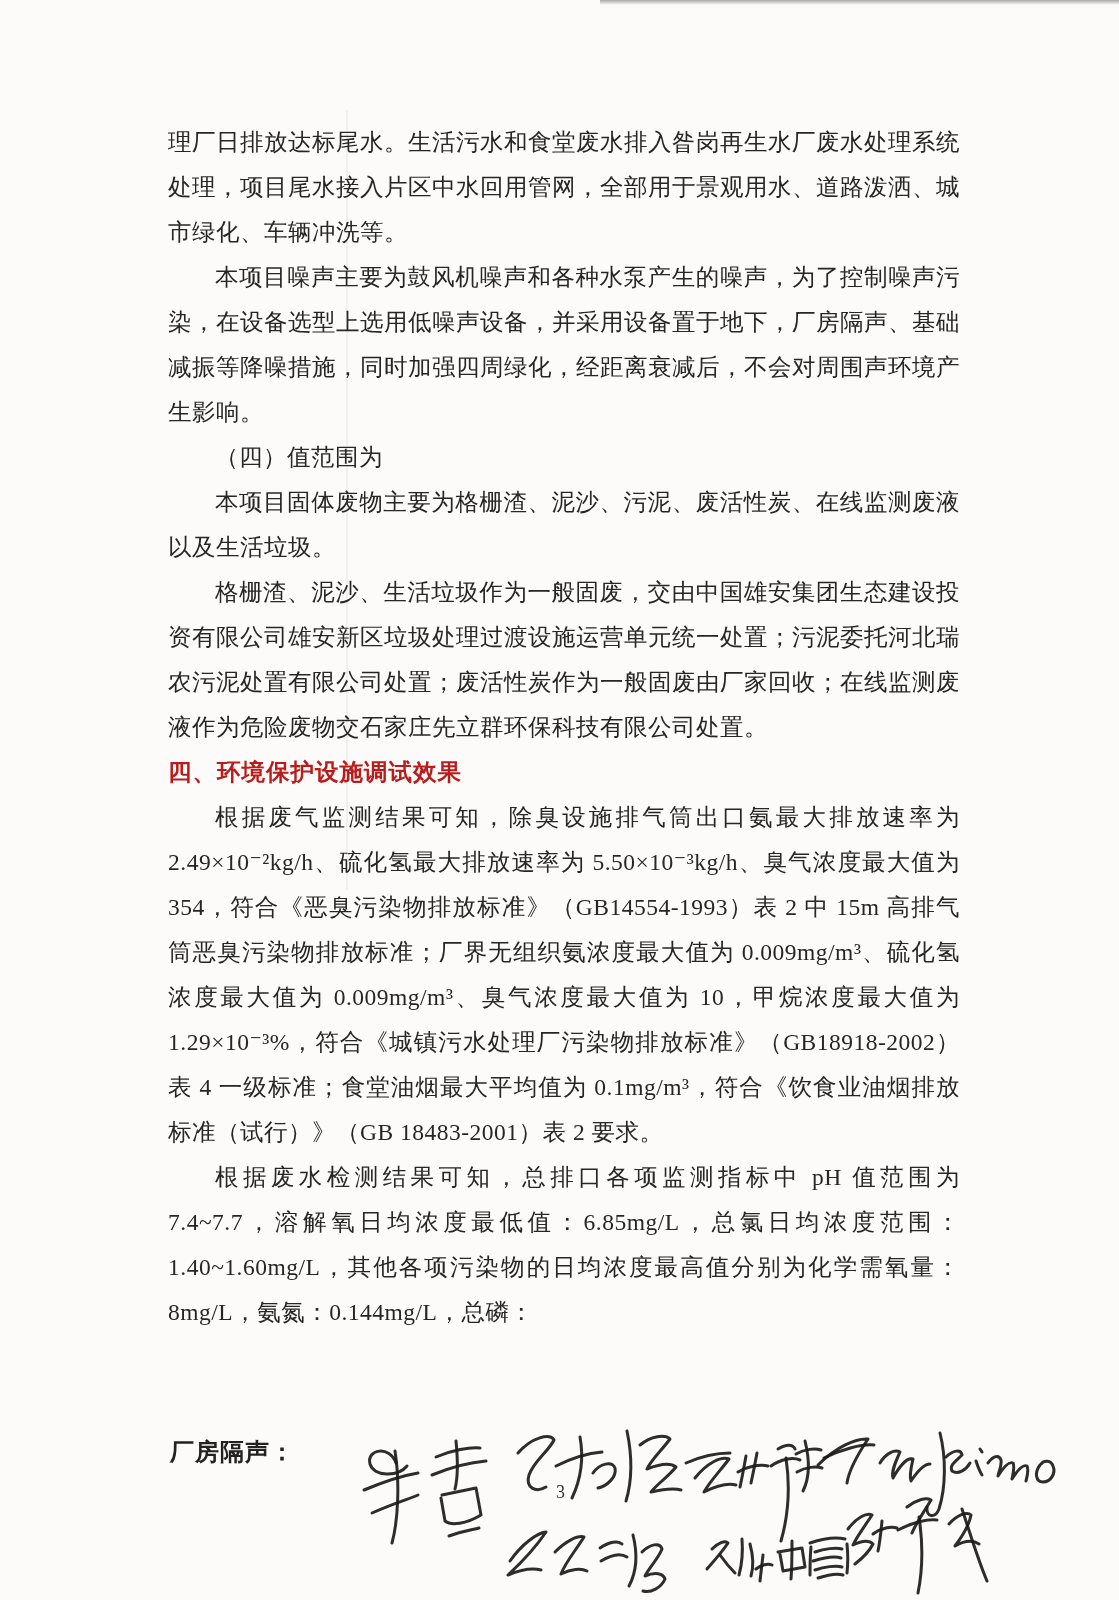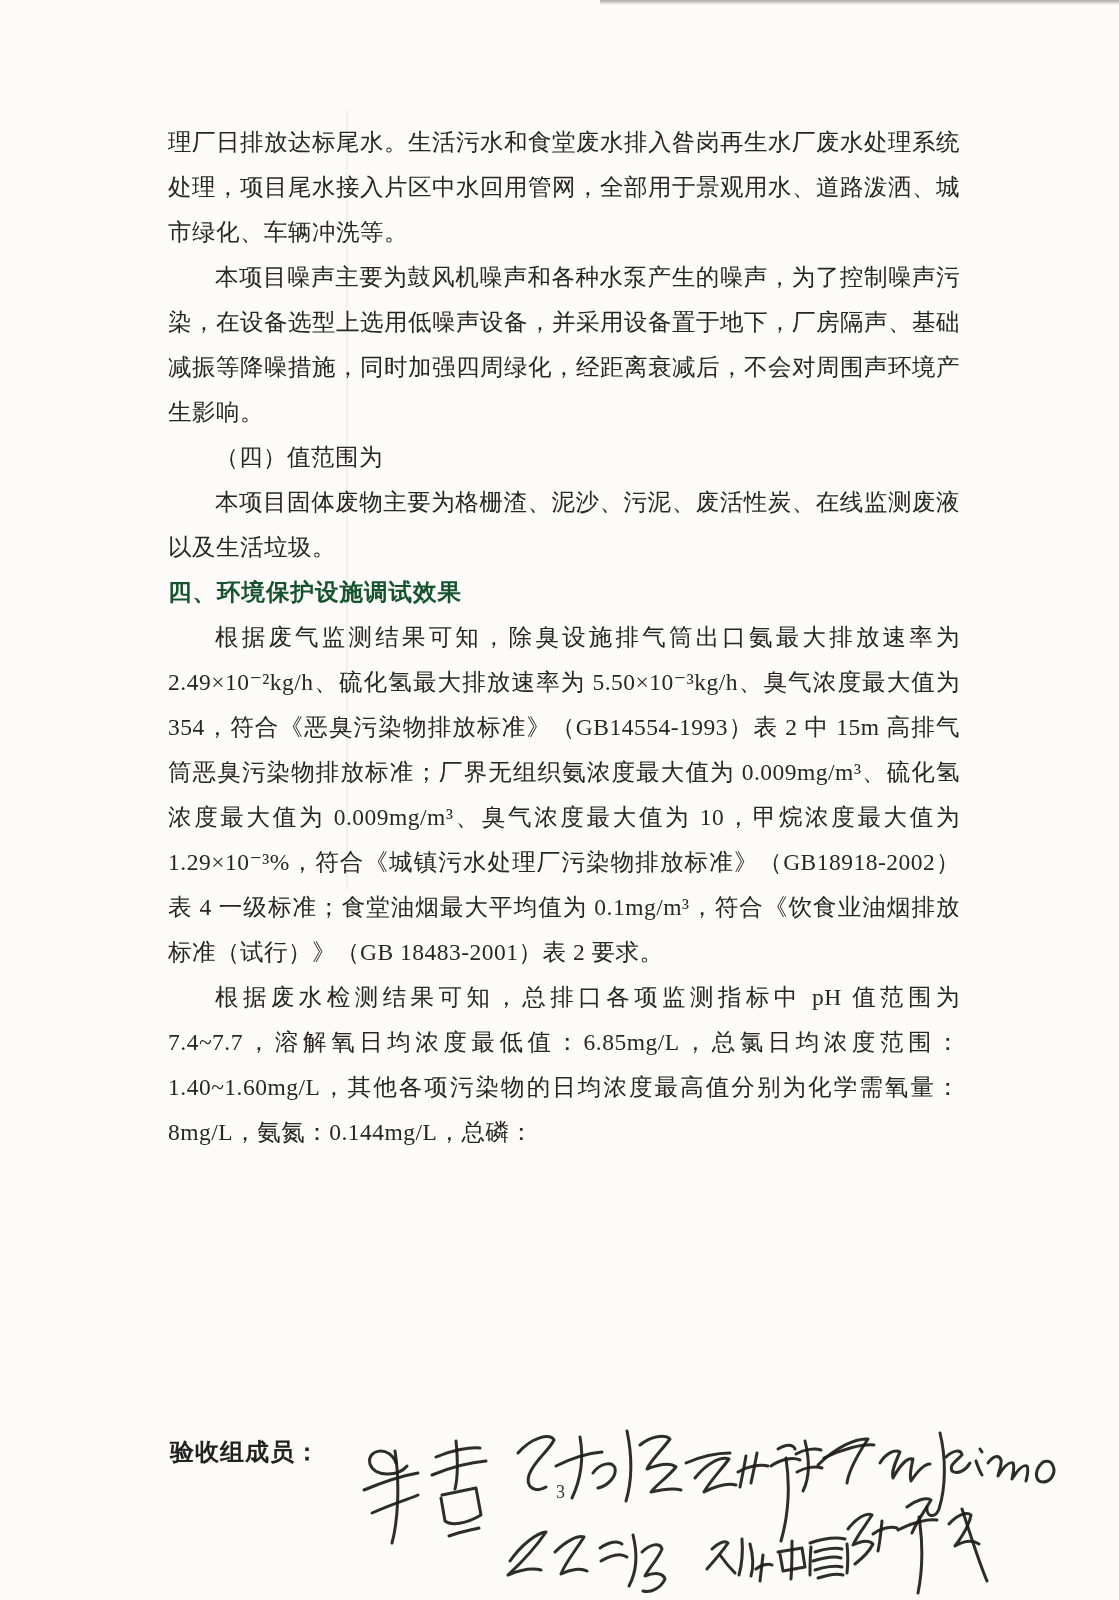--- a/index.html
+++ b/index.html
@@ -42,21 +42,21 @@
   .doc-body p {
     margin: 0;
     letter-spacing: 0.5px;
   }
   .doc-body p.indent {
     text-indent: 2em;
   }
   .doc-body p.heading {
     font-family: "Liberation Sans", "DejaVu Sans", sans-serif;
     font-weight: bold;
-    color: #14532d;
+    color: #b91c1c;
     letter-spacing: 1px;
   }
   .footer-label {
     position: absolute;
     left: 170px;
     top: 1436px;
     font-family: "Liberation Sans", "DejaVu Sans", sans-serif;
     font-weight: bold;
     font-size: 24px;
     color: #222;
@@ -89,26 +89,27 @@
 <body>
 
 <div class="scan-top-edge"></div>
 <div class="scan-fold-line"></div>
 
 <main class="doc-body">
   <p>理厂日排放达标尾水。生活污水和食堂废水排入昝岗再生水厂废水处理系统处理，项目尾水接入片区中水回用管网，全部用于景观用水、道路泼洒、城市绿化、车辆冲洗等。</p>
   <p class="indent">本项目噪声主要为鼓风机噪声和各种水泵产生的噪声，为了控制噪声污染，在设备选型上选用低噪声设备，并采用设备置于地下，厂房隔声、基础减振等降噪措施，同时加强四周绿化，经距离衰减后，不会对周围声环境产生影响。</p>
   <p class="indent">（四）值范围为</p>
   <p class="indent">本项目固体废物主要为格栅渣、泥沙、污泥、废活性炭、在线监测废液以及生活垃圾。</p>
+  <p class="indent">格栅渣、泥沙、生活垃圾作为一般固废，交由中国雄安集团生态建设投资有限公司雄安新区垃圾处理过渡设施运营单元统一处置；污泥委托河北瑞农污泥处置有限公司处置；废活性炭作为一般固废由厂家回收；在线监测废液作为危险废物交石家庄先立群环保科技有限公司处置。</p>
   <p class="heading">四、环境保护设施调试效果</p>
   <p class="indent">根据废气监测结果可知，除臭设施排气筒出口氨最大排放速率为 2.49×10⁻²kg/h、硫化氢最大排放速率为 5.50×10⁻³kg/h、臭气浓度最大值为 354，符合《恶臭污染物排放标准》（GB14554-1993）表 2 中 15m 高排气筒恶臭污染物排放标准；厂界无组织氨浓度最大值为 0.009mg/m³、硫化氢浓度最大值为 0.009mg/m³、臭气浓度最大值为 10，甲烷浓度最大值为 1.29×10⁻³%，符合《城镇污水处理厂污染物排放标准》（GB18918-2002）表 4 一级标准；食堂油烟最大平均值为 0.1mg/m³，符合《饮食业油烟排放标准（试行）》（GB 18483-2001）表 2 要求。</p>
   <p class="indent">根据废水检测结果可知，总排口各项监测指标中 pH 值范围为 7.4~7.7，溶解氧日均浓度最低值：6.85mg/L，总氯日均浓度范围：1.40~1.60mg/L，其他各项污染物的日均浓度最高值分别为化学需氧量：8mg/L，氨氮：0.144mg/L，总磷：</p>
 </main>
 
-<span class="footer-label">验收组成员：</span>
+<span class="footer-label">厂房隔声：</span>
 
 <span class="page-number">3</span>
 
 <svg class="signatures-svg" viewBox="0 0 720 197" xmlns="http://www.w3.org/2000/svg">
 
   <g>
     <path d="M46,60 C40,42 16,46 20,61 C24,74 48,74 57,63"></path>
     <path d="M14,87 C38,77 56,72 68,70"></path>
     <path d="M22,110 C44,100 62,95 68,92"></path>
     <path d="M45,48 C50,80 48,118 42,140"></path>

